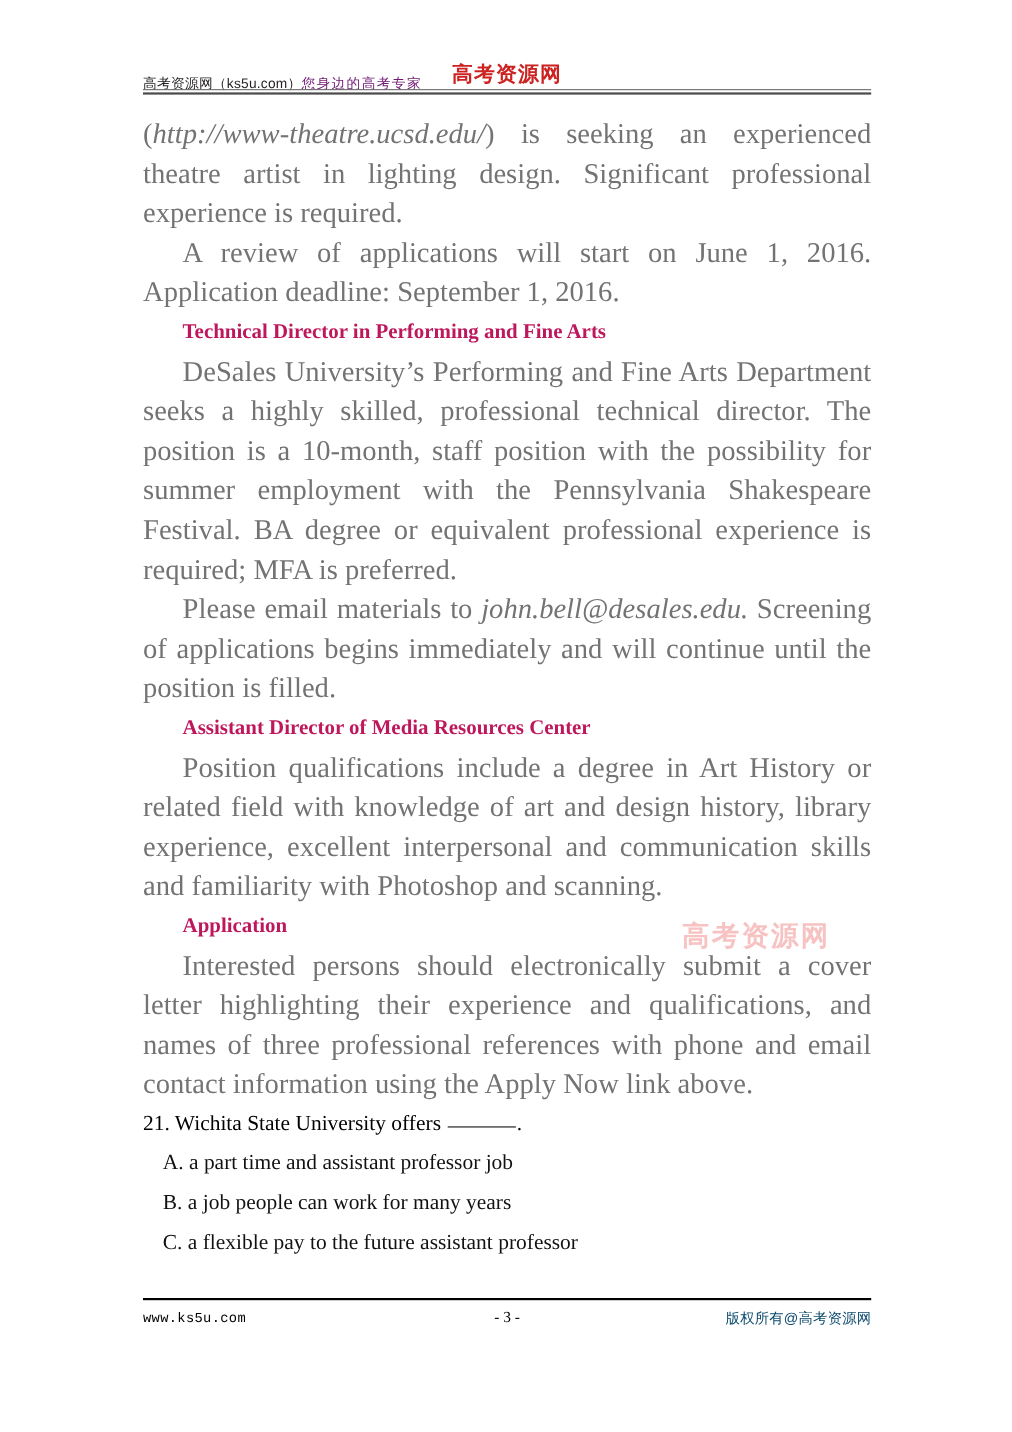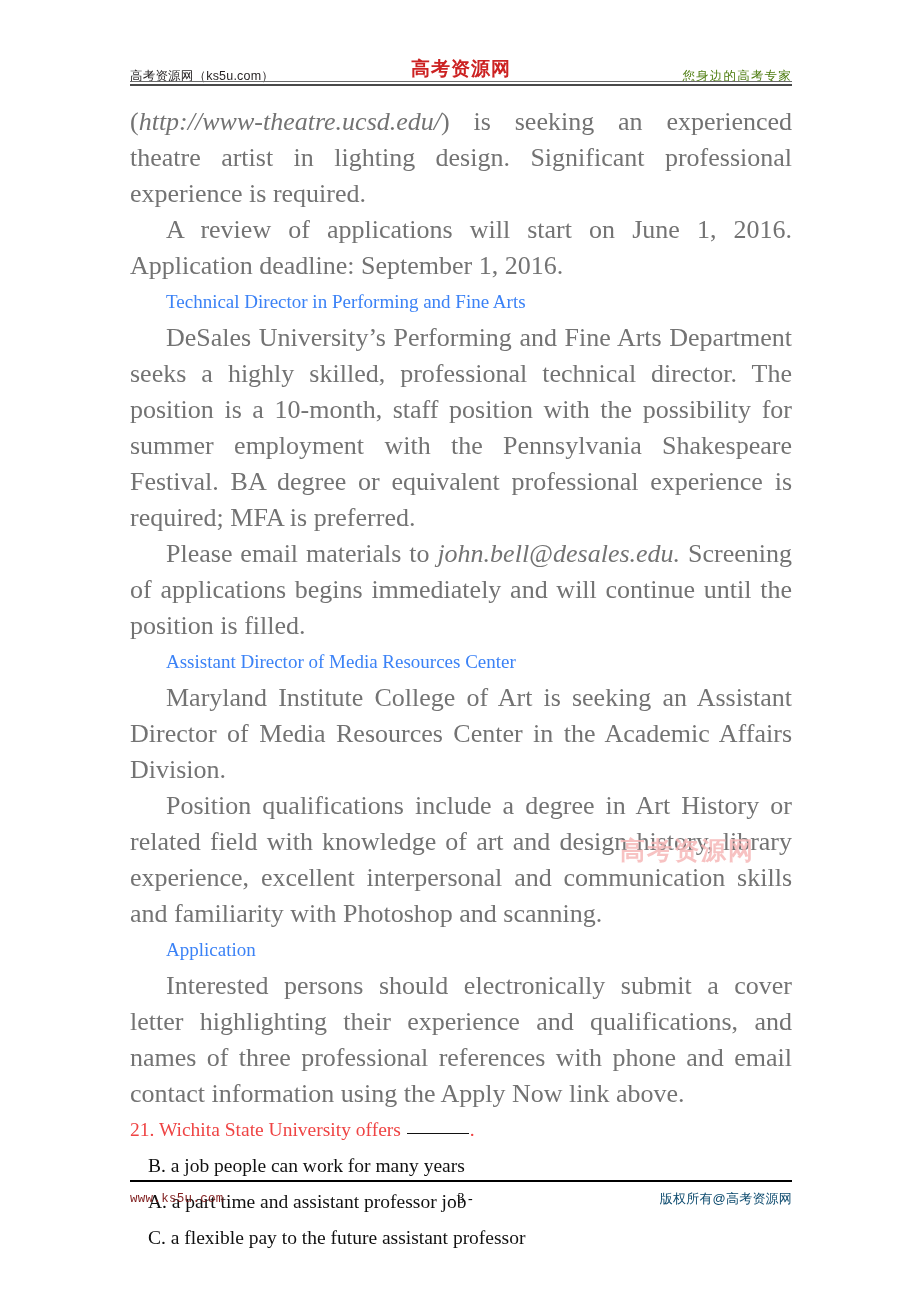--- a/index.html
+++ b/index.html
@@ -27,37 +27,35 @@
   .header {
     position: absolute;
     left: 130px;
     top: 54px;
     width: 662px;
     height: 34px;
   }
   .header-row {
     display: flex;
     align-items: flex-end;
-    justify-content: space-between;
     height: 28px;
     position: relative;
-    gap: 48px;
   }
   .header-left {
     font-family: "Liberation Sans", "DejaVu Sans", sans-serif;
     font-size: 12.5px;
     color: #231f20;
     letter-spacing: 0.2px;
     white-space: nowrap;
     line-height: 1;
   }
   .header-right {
     font-family: "Liberation Sans", "DejaVu Sans", sans-serif;
     font-size: 12.5px;
-    color: #4d7c0f;
+    color: #701a75;
     letter-spacing: 1.2px;
     white-space: nowrap;
     line-height: 1;
   }
   .header-logo {
     position: absolute;
     left: 50%;
     transform: translateX(-50%);
     bottom: 4px;
     font-family: "DejaVu Sans", sans-serif;
@@ -102,36 +100,36 @@
   }
   .para.indent {
     text-indent: 36px;
   }
   .para.noindent {
     text-indent: 0;
   }
   .heading {
     font-size: 19px;
     line-height: 36px;
-    font-weight: normal;
+    font-weight: bold;
     margin: 0;
     text-indent: 36px;
     text-align: left;
-    color: #3b82f6;
+    color: #be185d;
   }
   .it { font-style: italic; }
 
   
   .question {
     font-size: 19.5px;
     line-height: 36px;
     margin: 0;
     text-indent: 0;
     text-align: left;
-    color: #ef4444;
+    color: #000000;
   }
   .blank {
     display: inline-block;
     width: 62px;
     border-bottom: 1px solid #111;
     vertical-align: 2px;
     margin: 0 1px;
   }
   .option {
     font-size: 19.5px;
@@ -177,21 +175,21 @@
   .footer-inner {
     position: relative;
     display: flex;
     align-items: center;
     justify-content: space-between;
     height: 22px;
   }
   .footer-left {
     font-family: "Liberation Mono", "DejaVu Sans Mono", monospace;
     font-size: 12.5px;
-    color: #7f1d1d;
+    color: #000000;
     letter-spacing: 0.3px;
     white-space: nowrap;
   }
   .footer-right {
     font-family: "Liberation Sans", "DejaVu Sans", sans-serif;
     font-size: 13px;
     color: #0c4a6e;
     letter-spacing: 0.2px;
     white-space: nowrap;
   }
@@ -228,33 +226,32 @@
     <p class="para indent">A review of applications will start on June 1, 2016. Application deadline: September 1, 2016.</p>
 
     <div class="heading">Technical Director in Performing and Fine Arts</div>
 
     <p class="para indent">DeSales University’s Performing and Fine Arts Department seeks a highly skilled, professional technical director. The position is a 10-month, staff position with the possibility for summer employment with the Pennsylvania Shakespeare Festival. BA degree or equivalent professional experience is required; MFA is preferred.</p>
 
     <p class="para indent"><span>Please email materials to </span><span class="it">john.bell@desales.edu.</span><span> Screening of applications begins immediately and will continue until the position is filled.</span></p>
 
     <div class="heading">Assistant Director of Media Resources Center</div>
 
-    <p class="para indent">Maryland Institute College of Art is seeking an Assistant Director of Media Resources Center in the Academic Affairs Division.</p>
 
     <p class="para indent">Position qualifications include a degree in Art History or related field with knowledge of art and design history, library experience, excellent interpersonal and communication skills and familiarity with Photoshop and scanning.</p>
 
 
     <div class="heading">Application</div>
 
     <p class="para indent">Interested persons should electronically submit a cover letter highlighting their experience and qualifications, and names of three professional references with phone and email contact information using the Apply Now link above.</p>
 
     <p class="question"><span>21.</span> <span>Wichita State University offers</span> <span class="blank"></span><span>.</span></p>
 
+    <p class="option">A. a part time and assistant professor job</p>
     <p class="option">B. a job people can work for many years</p>
-    <p class="option">A. a part time and assistant professor job</p>
     <p class="option">C. a flexible pay to the future assistant professor</p>
 
   </div>
 
   <div class="watermark">高考资源网</div>
 
   <div class="footer-rule"></div>
   <div class="footer">
     <div class="footer-inner">
       <span class="footer-left">www.ks5u.com</span>

